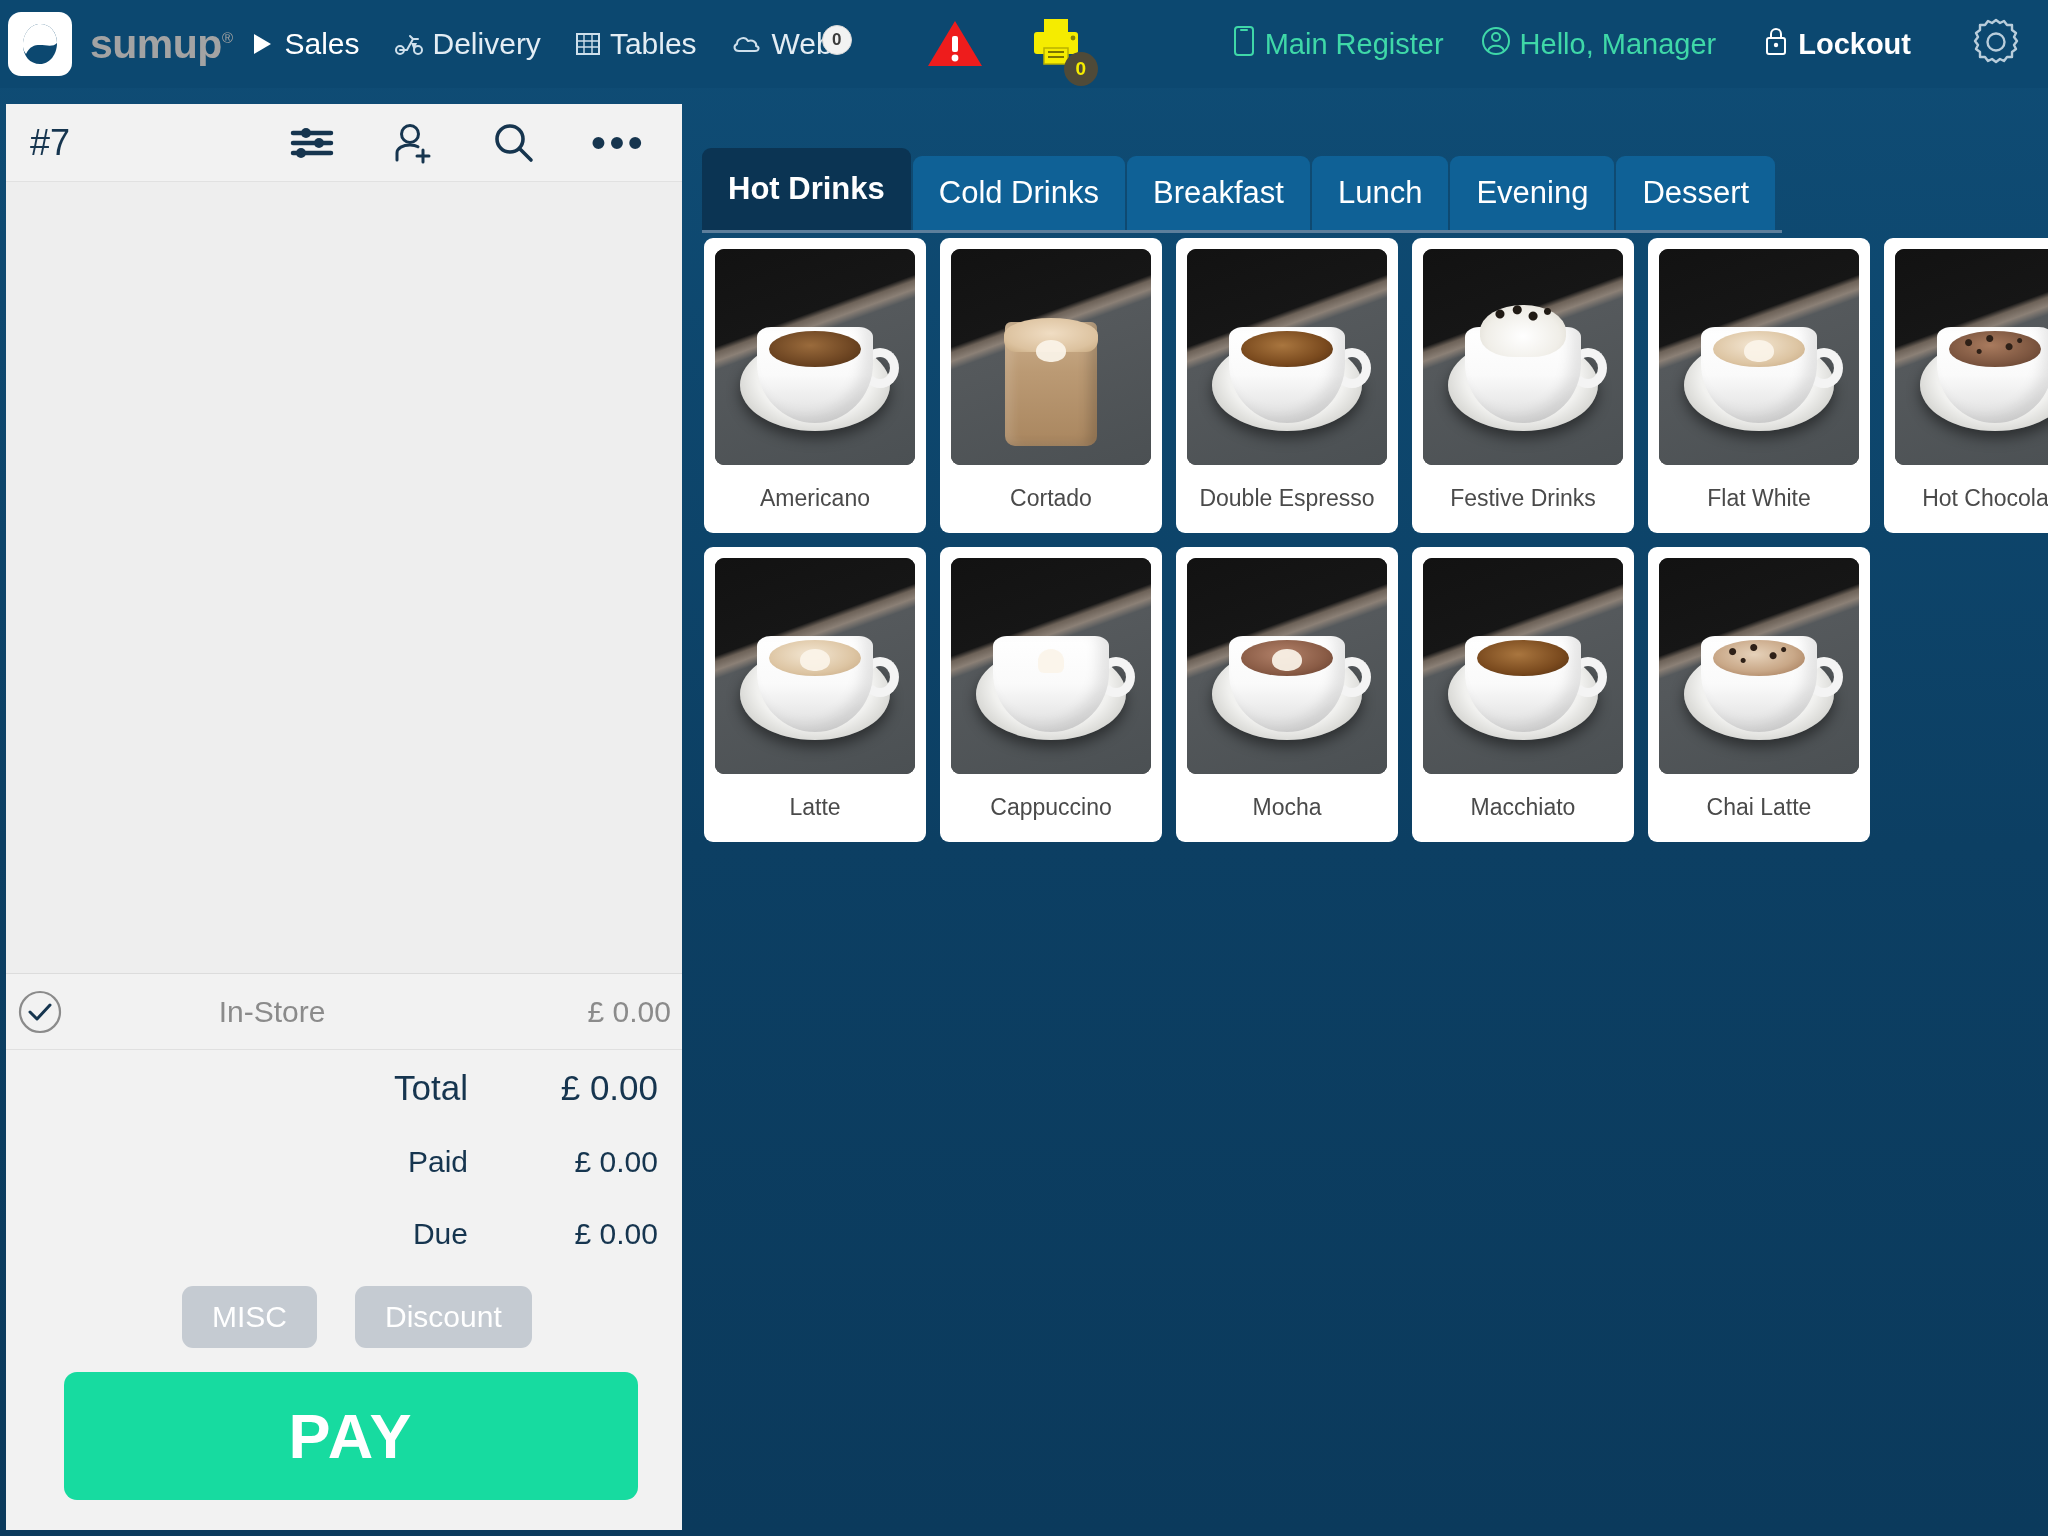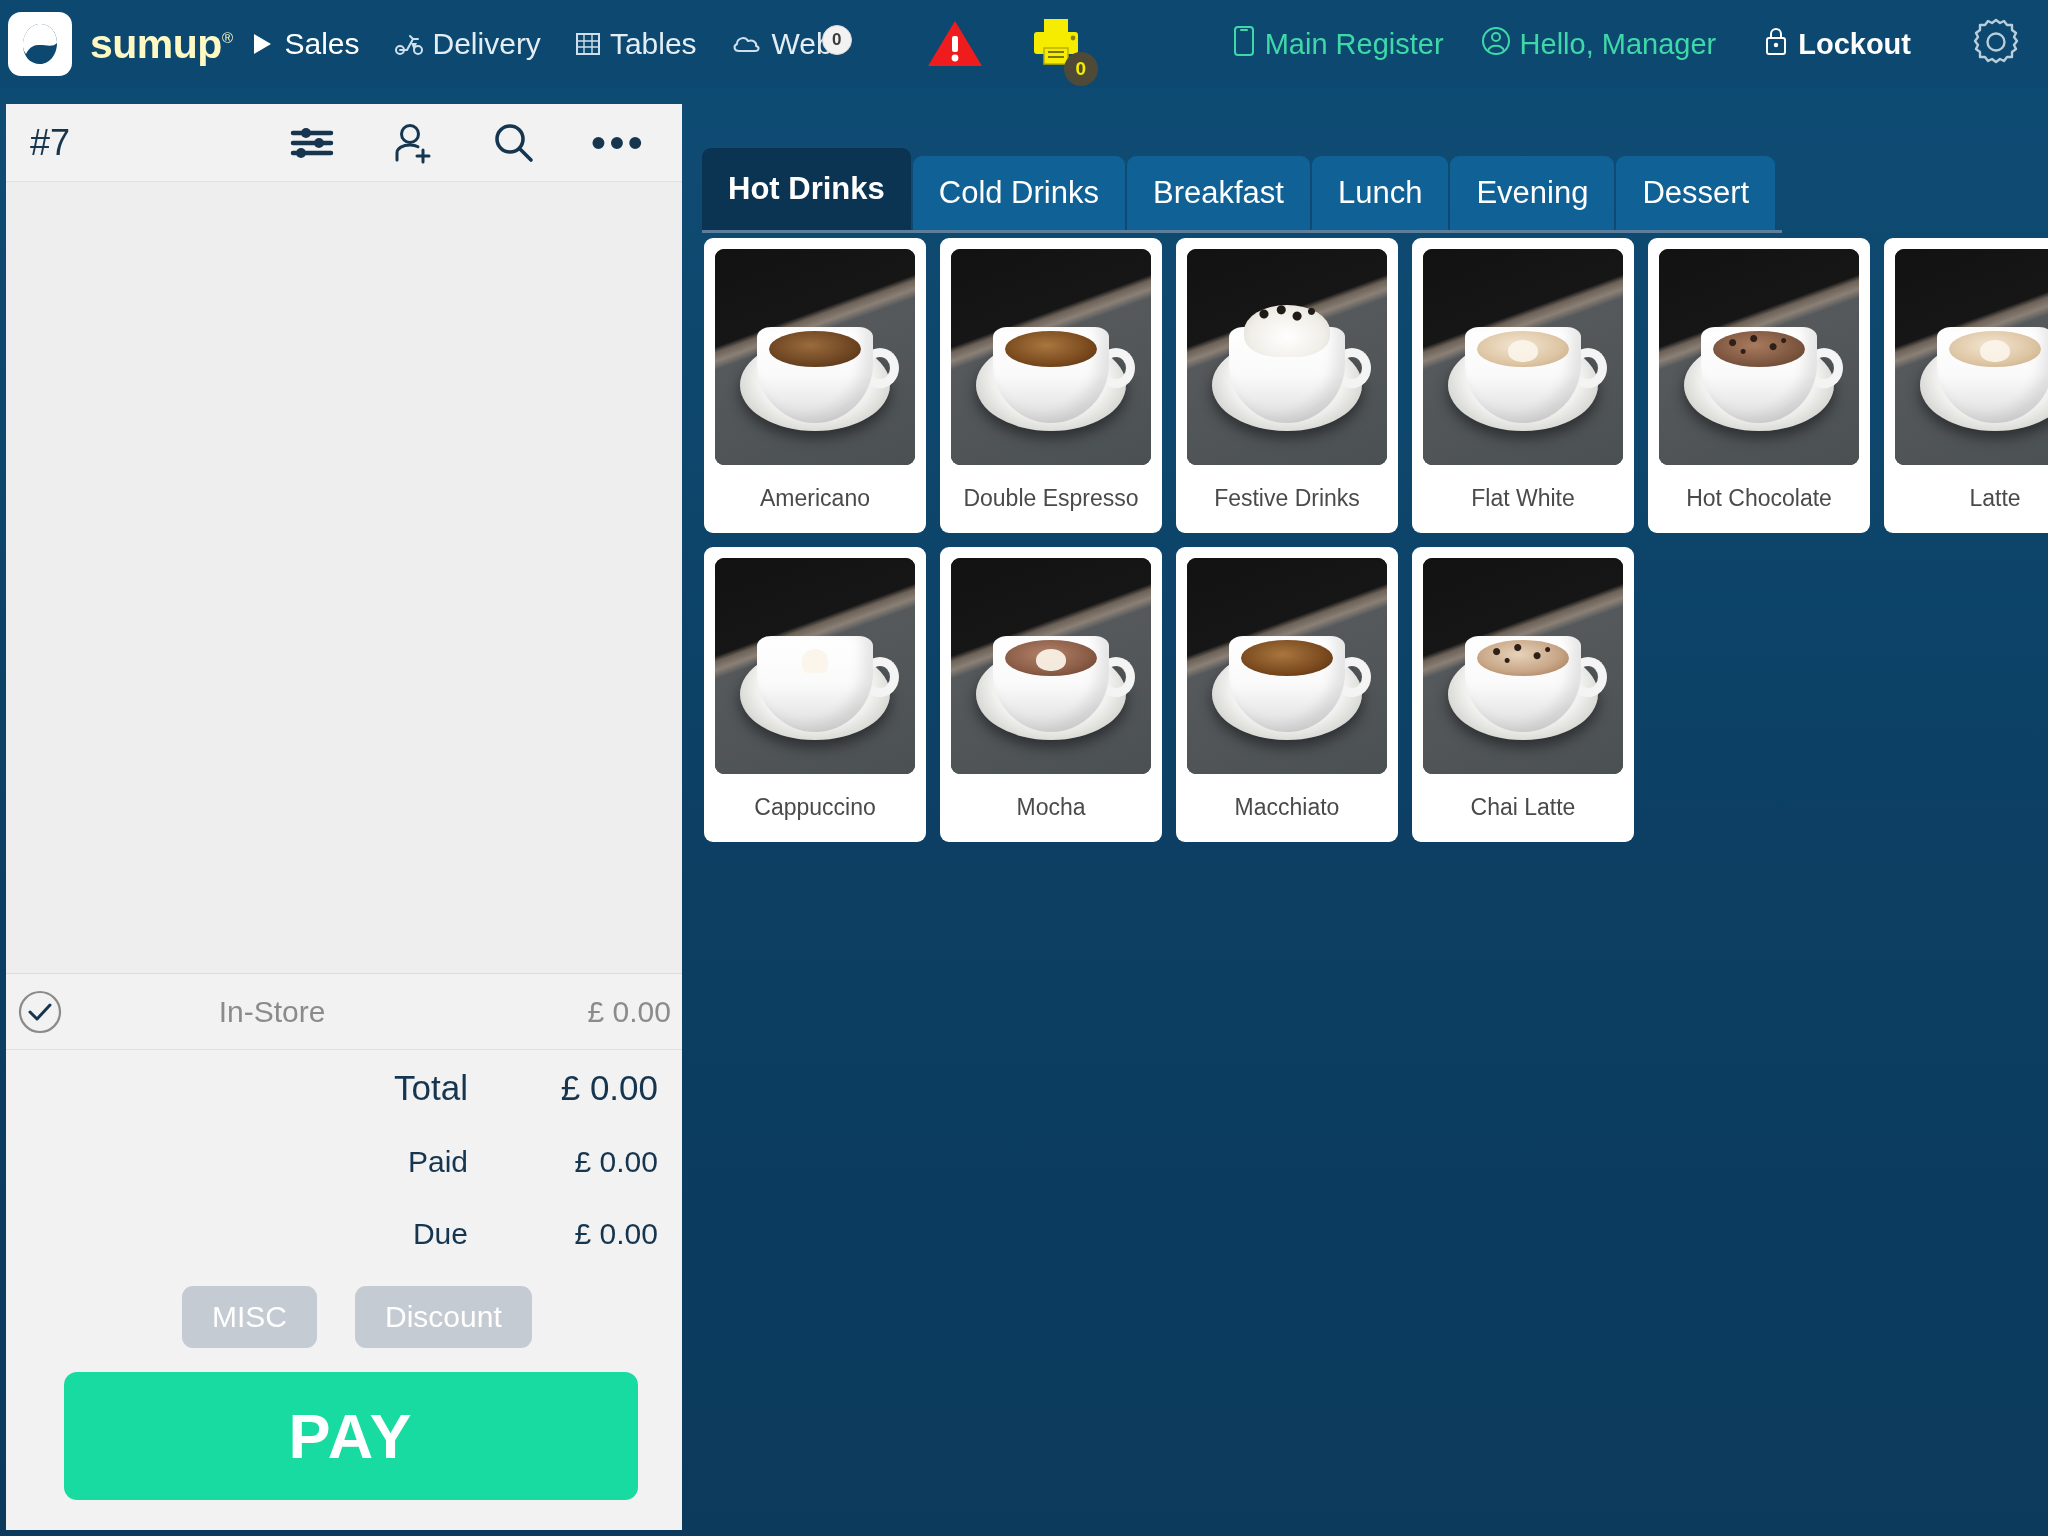--- a/index.html
+++ b/index.html
@@ -26,21 +26,21 @@
   }
   .logo-mark {
     width: 64px; height: 64px;
     background: #ffffff;
     border-radius: 13px;
     display: flex; align-items: center; justify-content: center;
     flex: 0 0 auto;
     margin-right: 18px;
   }
   .logo-word {
-    color: #fef9c3;
+    color: #a3a3a3;
     font-size: 41px;
     font-weight: 700;
     letter-spacing: -0.5px;
     position: relative;
     flex: 0 0 auto;
   }
   .logo-word sup { font-size: 15px; vertical-align: super; font-weight: 400; }
 
   .nav { display: flex; align-items: center; flex: 0 0 auto; }
   .nav-item {
@@ -569,20 +569,31 @@
             <div class="ph-bg"></div>
             <div class="ph-saucer"></div>
             <div class="ph-handle"></div>
             <div class="ph-cup"></div>
             <div class="ph-liquid liq-americano"></div>
           </div>
       </div>
       <div class="tile-label">Americano</div>
     </div>
 
+    <div class="tile">
+      <div class="tile-img">
+        <div class="ph">
+            <div class="ph-bg"></div>
+            <div class="ph-glass"></div>
+            <div class="ph-glass-foam"></div>
+            <div class="ph-art"></div>
+          </div>
+      </div>
+      <div class="tile-label">Cortado</div>
+    </div>
 
     <div class="tile">
       <div class="tile-img">
         <div class="ph">
             <div class="ph-bg"></div>
             <div class="ph-saucer"></div>
             <div class="ph-handle"></div>
             <div class="ph-cup"></div>
             <div class="ph-liquid liq-espresso"></div>
           </div>

